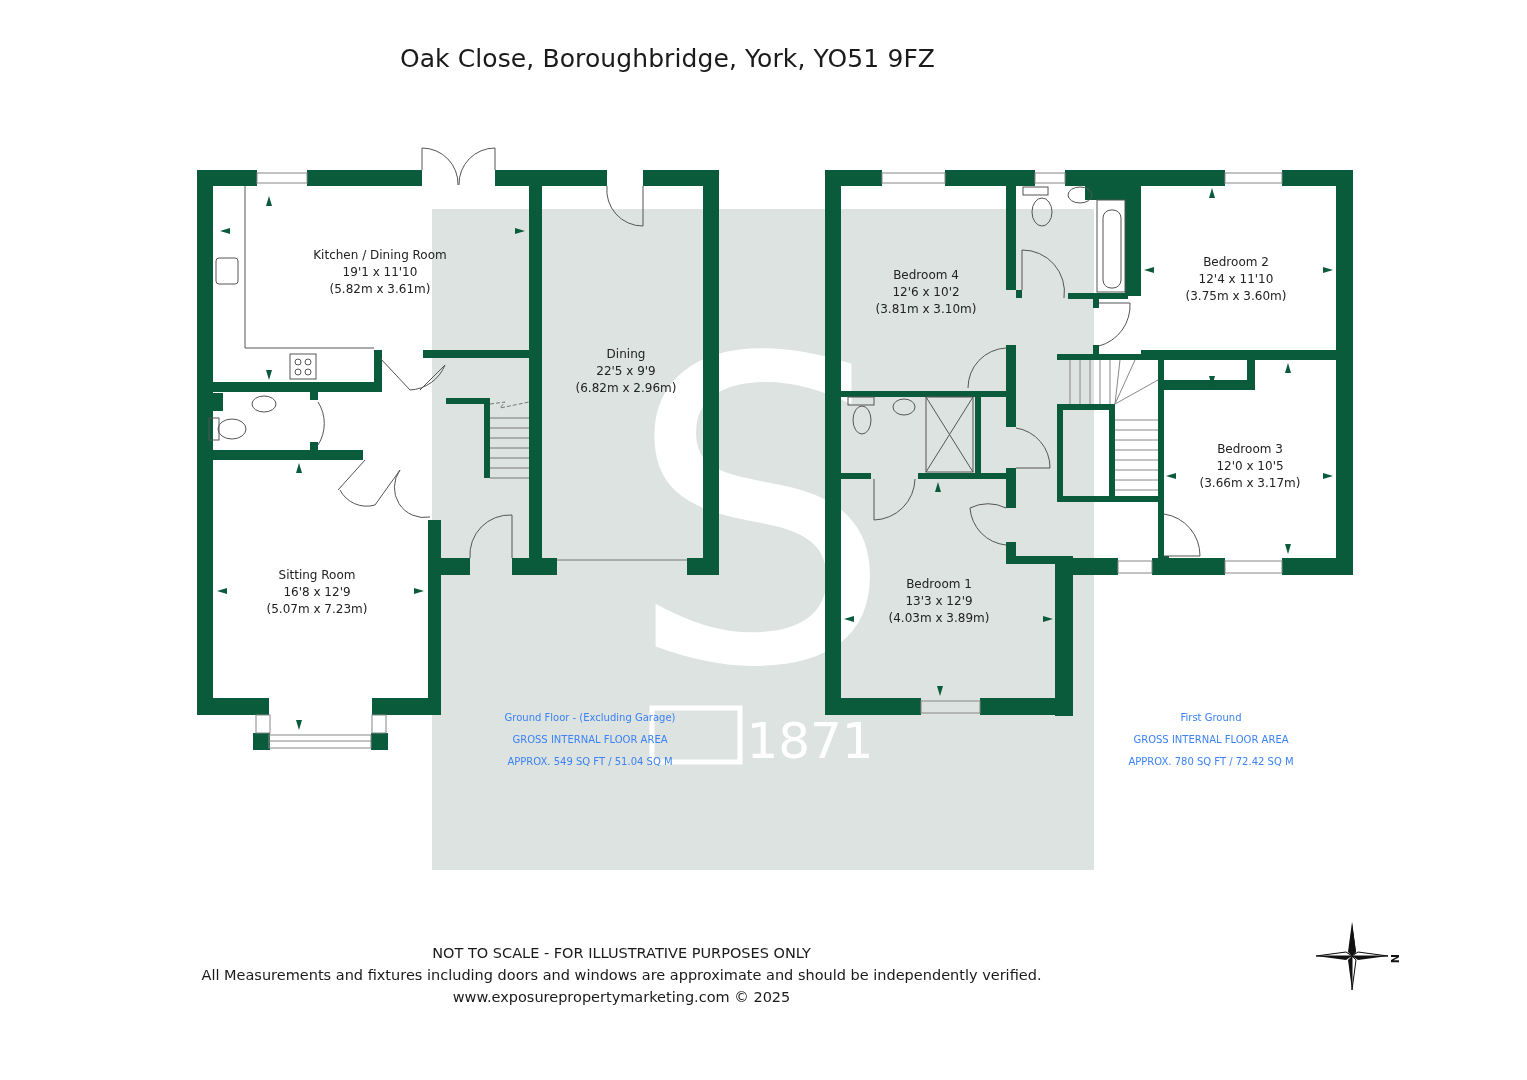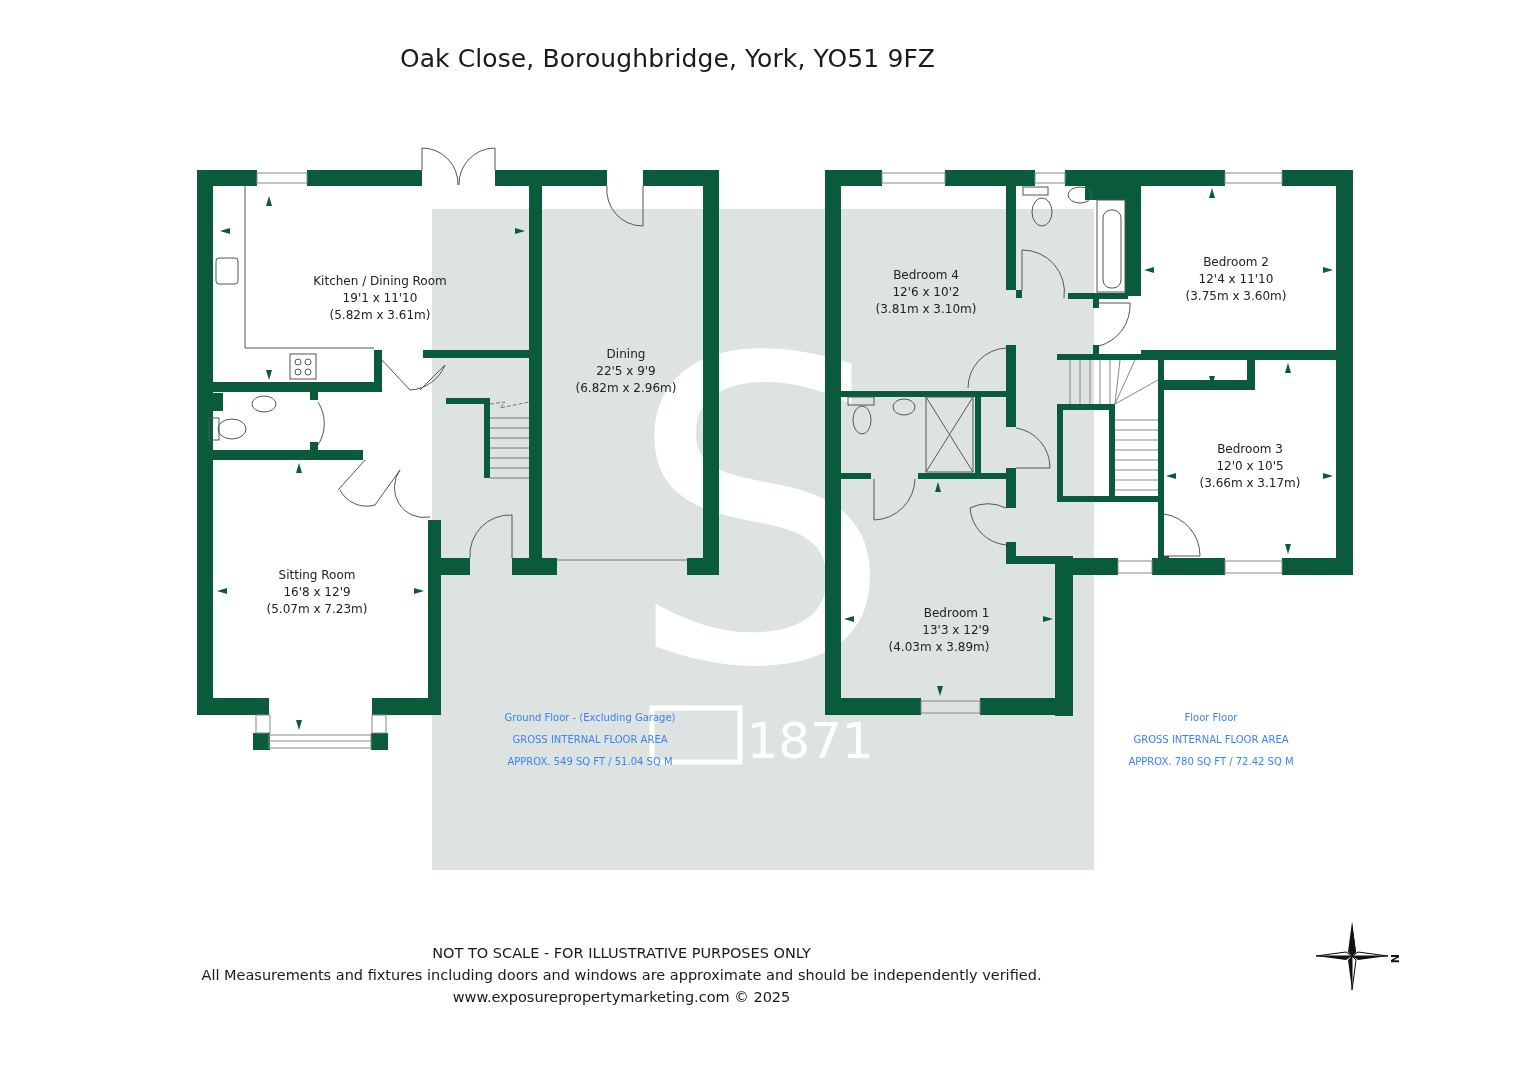--- a/index.html
+++ b/index.html
@@ -230,21 +230,21 @@
     <polygon points="1166,476 1176,473 1176,479"></polygon>
     <polygon points="1333,476 1323,473 1323,479"></polygon>
     <polygon points="1288,554 1285,544 1291,544"></polygon>
     <polygon points="938,482 935,492 941,492"></polygon>
     <polygon points="844,619 854,616 854,622"></polygon>
     <polygon points="1053,619 1043,616 1043,622"></polygon>
     <polygon points="940,696 937,686 943,686"></polygon>
   </g>
 </svg>
 
-<div class="room-label" style="left:380px; top:247px;margin-top:26px;">
+<div class="room-label" style="left:380px; top:247px;">
   <div>Kitchen / Dining Room</div>
   <div>19'1 x 11'10</div>
   <div>(5.82m x 3.61m)</div>
 </div>
 <div class="room-label" style="left:626px; top:346px;">
   <div>Dining</div>
   <div>22'5 x 9'9</div>
   <div>(6.82m x 2.96m)</div>
 </div>
 <div class="room-label" style="left:317px; top:567px;">
@@ -261,33 +261,33 @@
 <div class="room-label" style="left:1236px; top:254px;">
   <div>Bedroom 2</div>
   <div>12'4 x 11'10</div>
   <div>(3.75m x 3.60m)</div>
 </div>
 <div class="room-label" style="left:1250px; top:441px;">
   <div>Bedroom 3</div>
   <div>12'0 x 10'5</div>
   <div>(3.66m x 3.17m)</div>
 </div>
-<div class="room-label" style="left:939px; top:605px;text-align:right;">
+<div class="room-label" style="left:939px; top:576px;">
   <div>Bedroom 1</div>
   <div>13'3 x 12'9</div>
   <div>(4.03m x 3.89m)</div>
 </div>
 
 <div class="area-block" style="left:590px; top:707px;">
   <div>Ground Floor - (Excluding Garage)</div>
   <div>GROSS INTERNAL FLOOR AREA</div>
   <div>APPROX. 549 SQ FT / 51.04 SQ M</div>
 </div>
 <div class="area-block" style="left:1211px; top:707px;">
-  <div>Floor Floor</div>
+  <div>First Ground</div>
   <div>GROSS INTERNAL FLOOR AREA</div>
   <div>APPROX. 780 SQ FT / 72.42 SQ M</div>
 </div>
 
 <div class="footer">
   <div>NOT TO SCALE - FOR ILLUSTRATIVE PURPOSES ONLY</div>
   <div>All Measurements and fixtures including doors and windows are approximate and should be independently verified.</div>
   <div>www.exposurepropertymarketing.com © 2025</div>
 </div>
 

